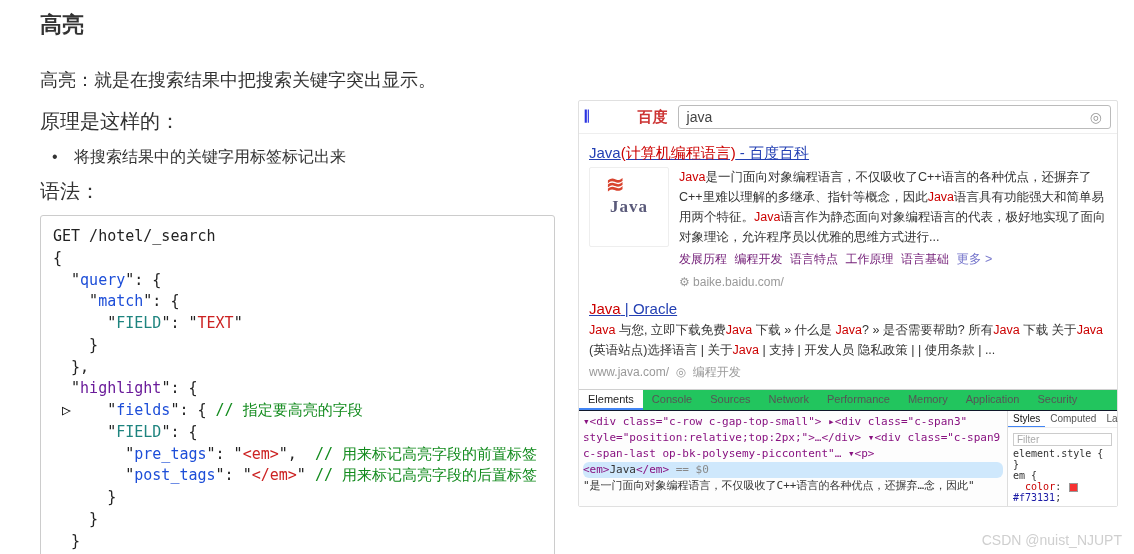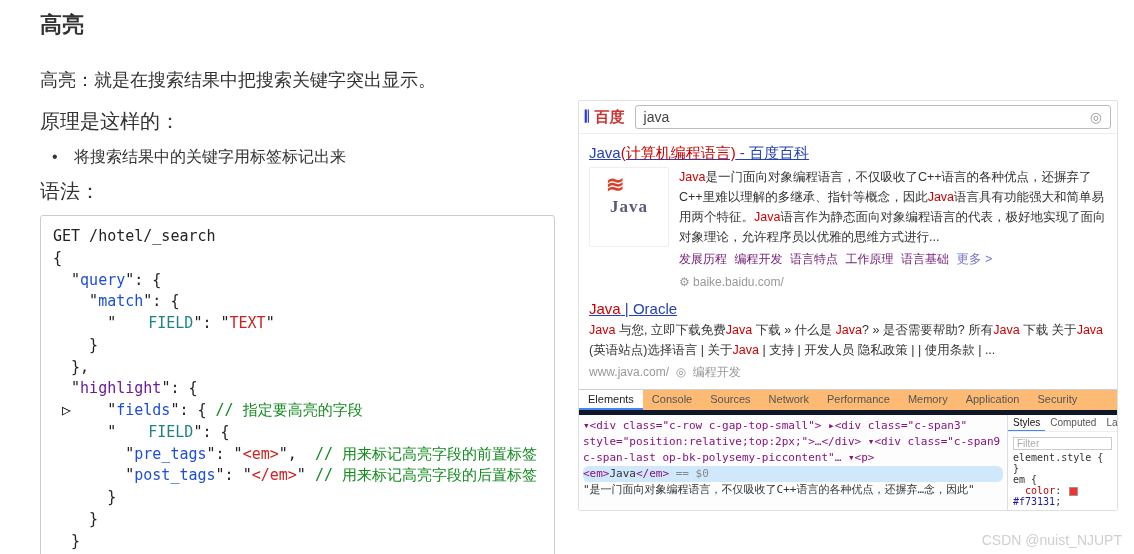--- a/index.html
+++ b/index.html
@@ -48,35 +48,35 @@
     font-size: 15px;
     line-height: 1.45;
     white-space: pre;
     color: #222;
     width: 515px;
   }
   .k-blue  { color: #1d4ed8; }
   .k-green { color: #118a1c; }
   .k-red   { color: #c22; }
   .k-purp  { color: #6a1b9a; }
-  .k-teal  { color: #1e847f; margin-left: 32px; }
+  .k-teal  { color: #1e847f; }
   .cursor  { color:#000; font-weight:700;}
 
   .right {
     position: absolute;
     left: 578px;
     top: 100px;
     width: 540px;
     border: 1px solid #e0e0e0;
     border-radius: 2px;
     background: #fff;
     font-size: 12px;
   }
   .brow-top { display: flex; align-items:center; border-bottom:1px solid #eee; padding:4px 6px; }
-  .baidu-lbl { font-weight:700; color:#c33; font-size:15px; padding:0 4px;}
+  .baidu-lbl { font-weight:700; color:#c33; font-size:15px; padding:0 4px;margin-left:43px;}
   .baidu-logo-bar { color:#2932e1; font-size:16px; font-weight:700; padding-right:2px;}
   .search-box {
     flex:1; display:flex; align-items:center;
     border:1px solid #bbb; border-radius:3px;
     margin-left:6px; padding:3px 8px; color:#444; font-size:14px;
   }
   .cam { color:#999; font-size:14px; }
 
   .result-block { padding: 10px 10px 8px 10px; }
   .res-title a { color:#2440b3; text-decoration:underline; font-size:15px; }
@@ -98,21 +98,21 @@
   .sub-links { margin-top:2px;}
   .sub-links a { color:#701a75; font-size:12px; text-decoration:none; margin-right:4px;}
   .more { color:#77c; }
 
   .result-block2 { padding: 0 10px 8px 10px; }
 
   .devtools {
     border-top:1px solid #d0d0d0; font-family:Menlo, Consolas, monospace;
     font-size:11px; color:#333; background:#fdfdfd;
   }
-  .dev-tabs { display:flex; border-bottom:5px solid #0f172a; background:#fdba74;text-align:right; }
+  .dev-tabs { display:flex; border-bottom:1px solid #0f172a; background:#22c55e;text-align:right; }
   .dev-tabs div { padding:3px 9px; color:#555; font-family:Arial; font-size:11px;}
   .dev-tabs .sel { border-bottom:2px solid #4285f4; color:#222; background:#fff;}
   .dev-body { display:flex; }
   .dev-dom { flex:1; padding:3px 4px; line-height:1.45; color:#881280; }
   .dev-dom .tag  { color:#881280;}
   .dev-dom .txt  { color:#333;}
   .dev-dom .cmt  { color:#888;}
   .dom-hl { background:#cfe8fc; display:inline-block; width:100%;border-radius:6px;}
   .dev-side {
     width:110px; border-left:1px solid #ddd; flex:none; background:#fff;

